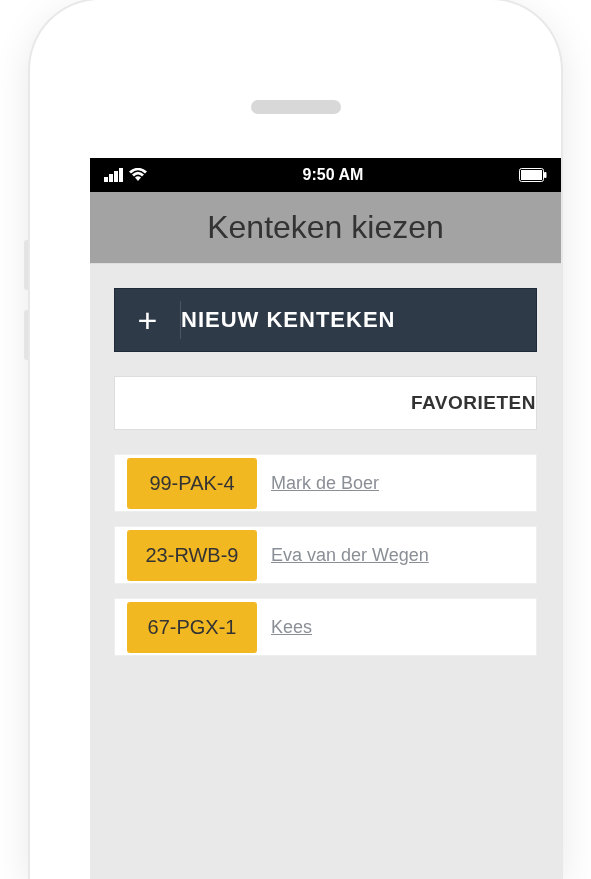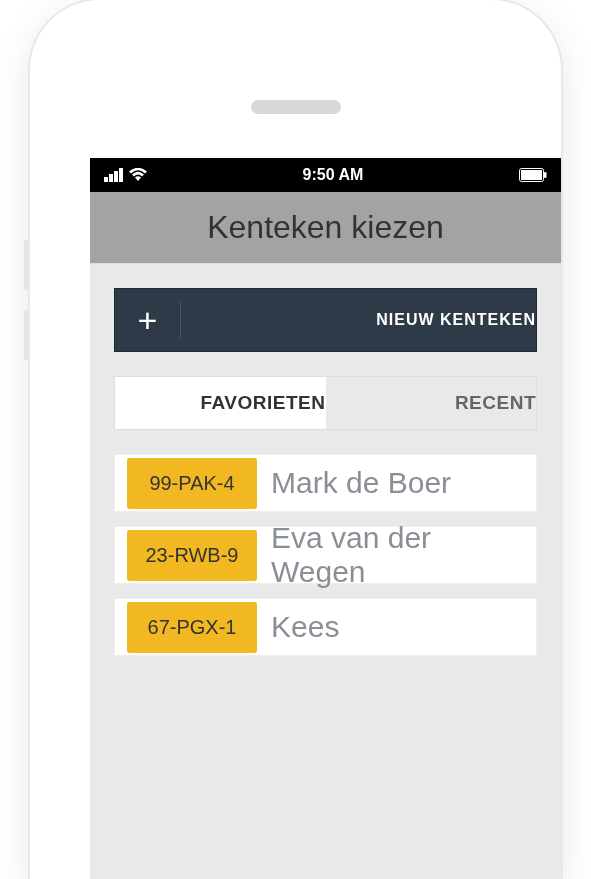--- a/index.html
+++ b/index.html
@@ -155,22 +155,22 @@
       align-items: center;
       justify-content: center;
       font-size: 34px;
       font-weight: 300;
       border-right: 1px solid #4a5562;
       height: 38px;
     }
     
     .new-button-label {
       flex: 1;
-      text-align: right;
-      font-size: 16px;
+      text-align: left;
+      font-size: 22px;
       font-weight: 600;
       letter-spacing: 1px;
     }
     
     .tabs {
       display: flex;
       background: #ffffff;
       border: 1px solid #dddddd;
     }
     
@@ -215,21 +215,22 @@
       font-size: 20px;
       font-weight: 500;
       padding: 14px 12px;
       border-radius: 3px;
       min-width: 130px;
       text-align: center;
     }
     
     .person-name {
       color: #8a8f96;
-      font-size: 30px;
+      font-size: 18px;
+      text-decoration: underline;
     }
   </style>
 </head>
 <body>
 
 <div class="phone-frame">
   <div class="side-button-1"></div>
   <div class="side-button-2"></div>
   <div class="phone-body">
     <div class="speaker"></div>
@@ -268,23 +269,20 @@
 
         <div class="new-button">
           <div class="new-button-plus">+</div>
           <div class="new-button-label">NIEUW KENTEKEN</div>
         </div>
 
         <div class="tabs">
           <div class="tab">
             <span>FAVORIETEN</span>
           </div>
-          <div class="tab inactive">
-            <span>RECENT</span>
-          </div>
         </div>
 
         <div class="list">
           <div class="list-item">
             <div class="plate">99-PAK-4</div>
             <div class="person-name">Mark de Boer</div>
           </div>
           <div class="list-item">
             <div class="plate">23-RWB-9</div>
             <div class="person-name">Eva van der Wegen</div>

